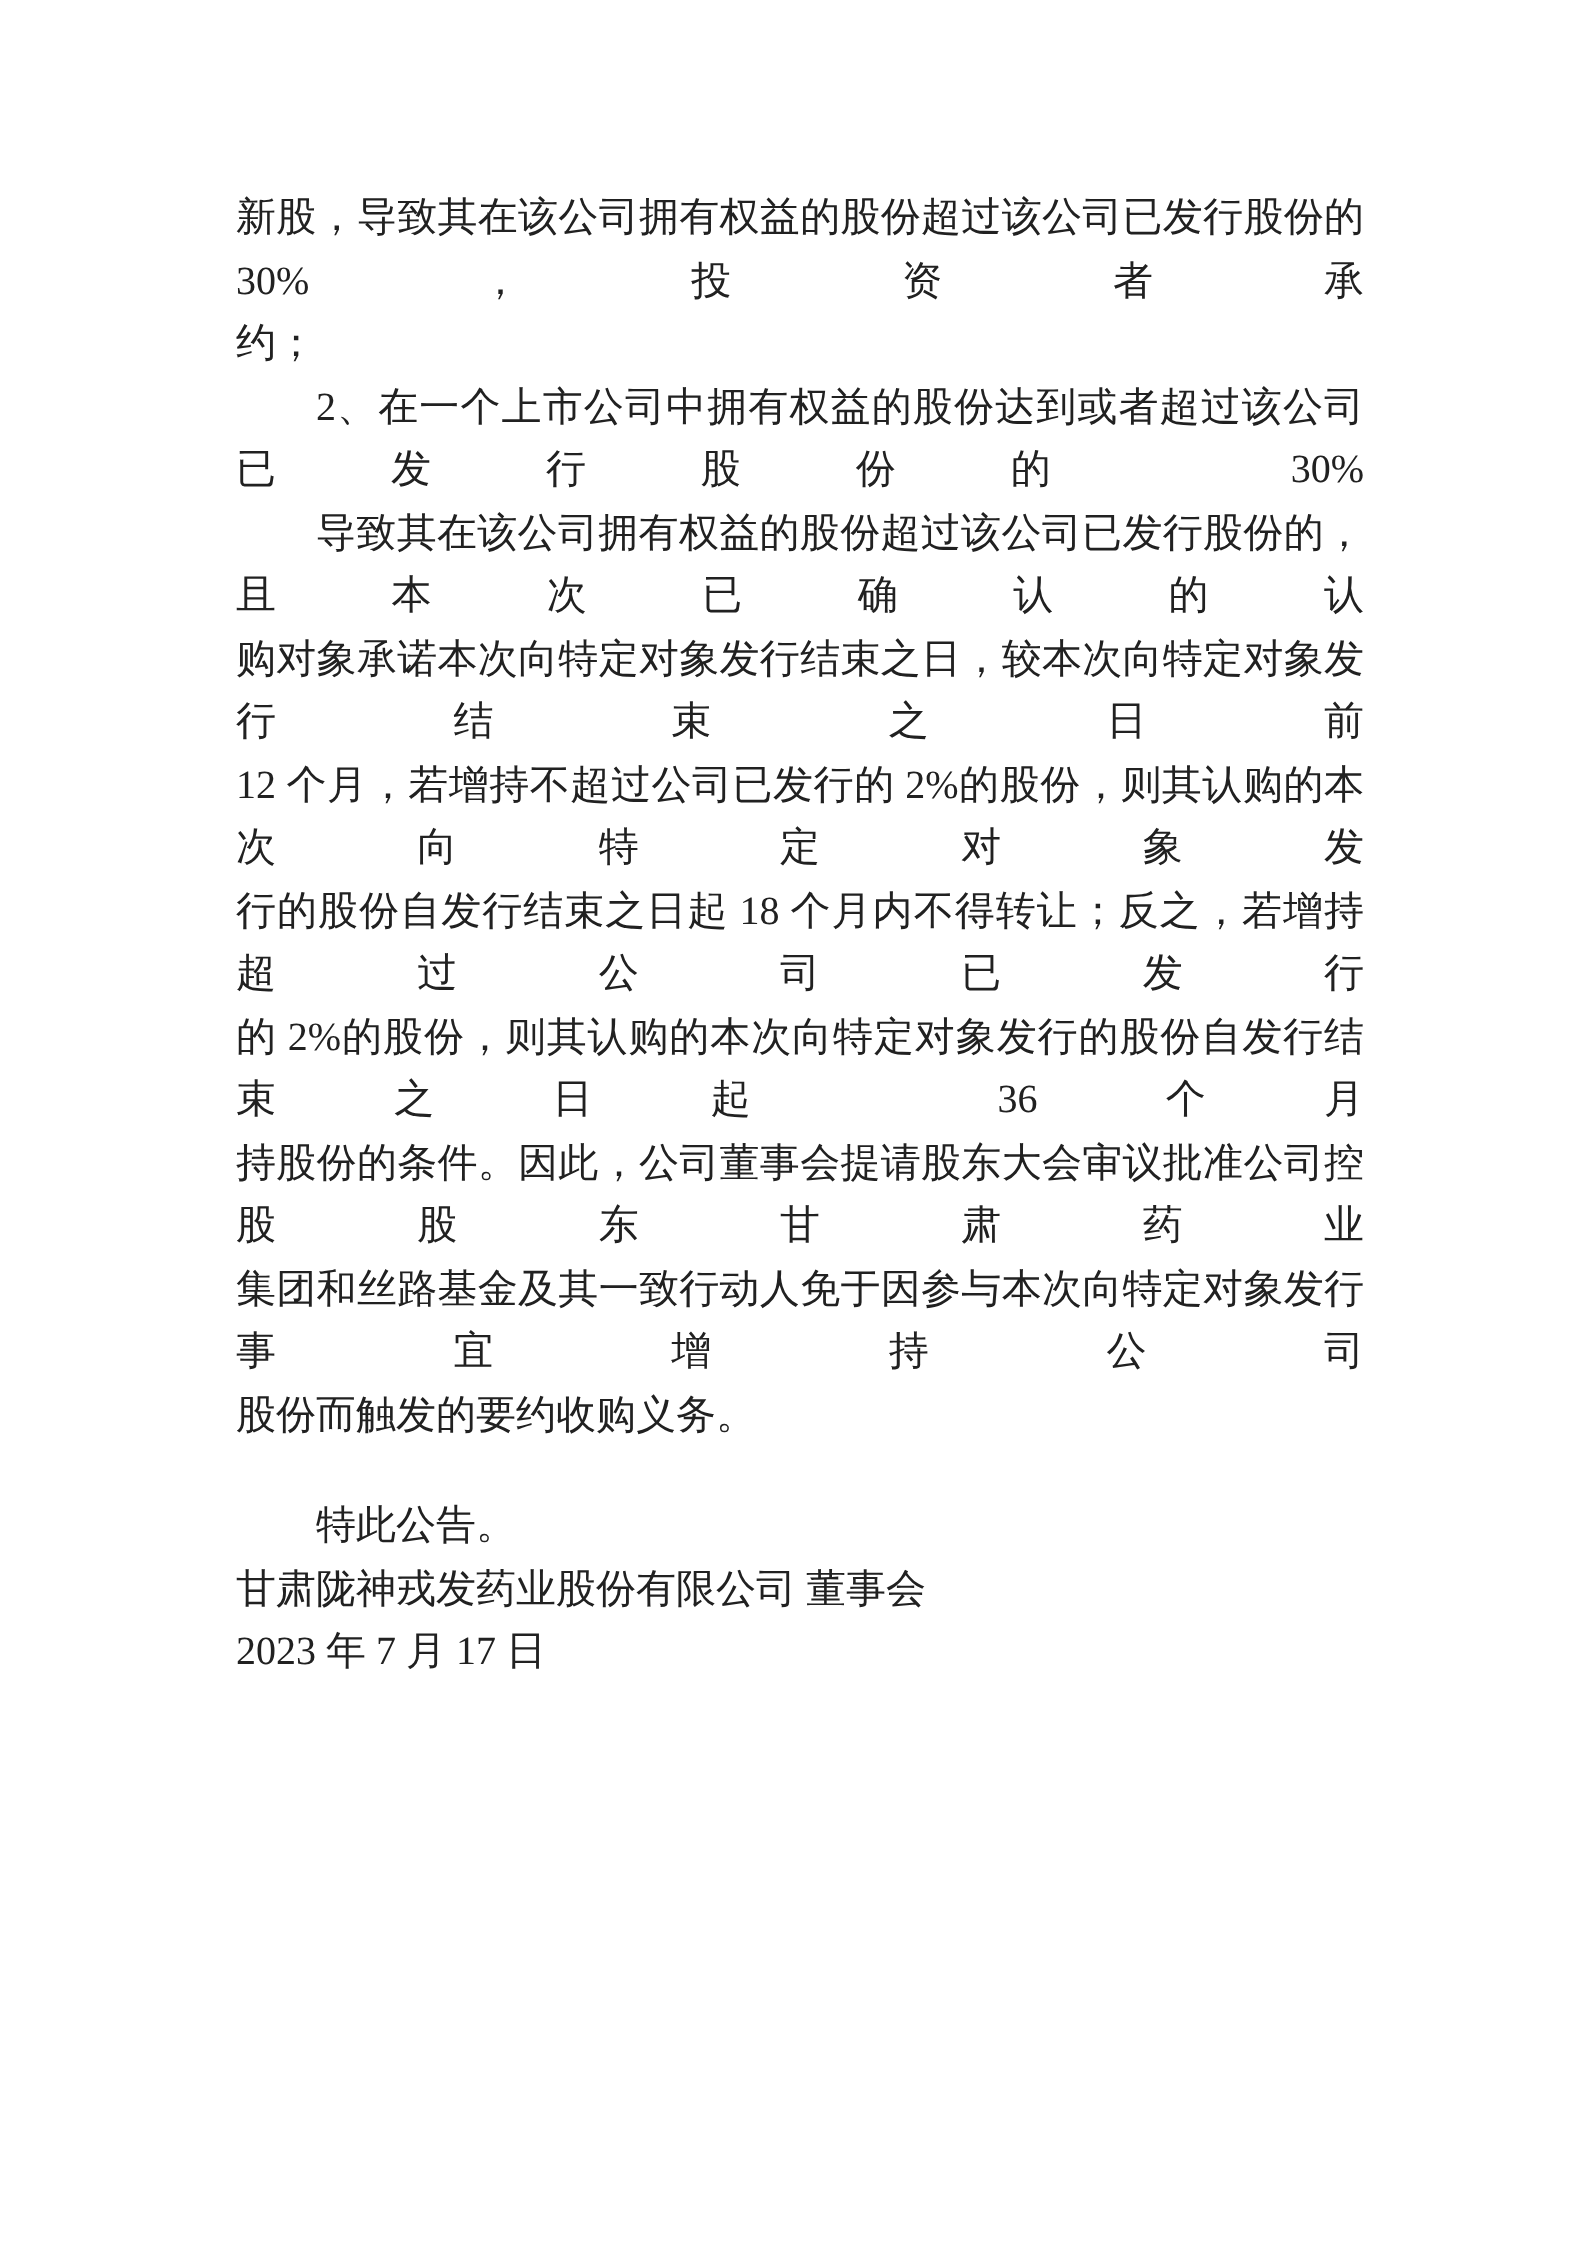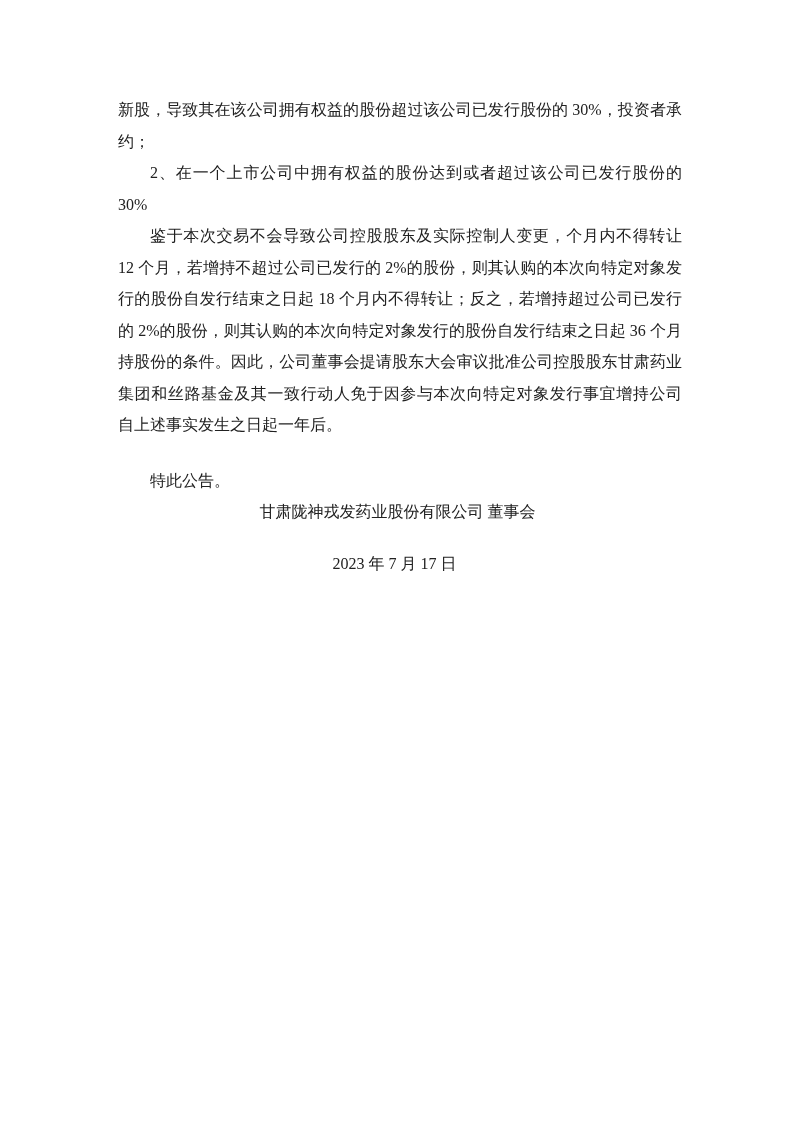--- a/index.html
+++ b/index.html
@@ -12,46 +12,47 @@
     color: #212121;
     font-family: "Liberation Serif", "DejaVu Serif", serif;
   }
   .doc {
     position: absolute;
     left: 118px;
     top: 94px;
     width: 564px;
   }
   .line, .closing, .sig {
-    font-size: 16px;
+    font-size: 20px;
     line-height: 31.5px;
     white-space: pre-wrap;
   }
   .just {
     text-align: justify;
     text-align-last: justify;
     text-justify: inter-character;
   }
   .indent { text-indent: 2em; }
   .closing { margin-top: 24px; }
-  .sig { text-align: center; padding-right: 5px; }
-  .sig.date { padding-right: 11px; margin-top: 20px; }
+  .sig { text-align: left; padding-right: 5px; }
+  .sig.date { padding-right: 11px; }
 </style>
 </head>
 <body style="background: rgb(255, 255, 255); color: rgb(33, 33, 33);">
 
 <div class="doc">
   <div id="body-lines">
       <div class="line just">新股，导致其在该公司拥有权益的股份超过该公司已发行股份的 30%，投资者承</div>
       <div class="line">约；</div>
       <div class="line just indent">2、在一个上市公司中拥有权益的股份达到或者超过该公司已发行股份的 30%</div>
-      <div class="line just indent">鉴于本次交易不会导致公司控股股东及实际控制人变更，个月内不得转让</div>
+      <div class="line just indent">导致其在该公司拥有权益的股份超过该公司已发行股份的，且本次已确认的认</div>
+      <div class="line just">购对象承诺本次向特定对象发行结束之日，较本次向特定对象发行结束之日前</div>
       <div class="line just">12 个月，若增持不超过公司已发行的 2%的股份，则其认购的本次向特定对象发</div>
       <div class="line just">行的股份自发行结束之日起 18 个月内不得转让；反之，若增持超过公司已发行</div>
       <div class="line just">的 2%的股份，则其认购的本次向特定对象发行的股份自发行结束之日起 36 个月</div>
       <div class="line just">持股份的条件。因此，公司董事会提请股东大会审议批准公司控股股东甘肃药业</div>
       <div class="line just">集团和丝路基金及其一致行动人免于因参与本次向特定对象发行事宜增持公司</div>
-      <div class="line">自上述事实发生之日起一年后。</div>
+      <div class="line">股份而触发的要约收购义务。</div>
     </div>
   <div class="closing indent">特此公告。</div>
   <div class="sig">甘肃陇神戎发药业股份有限公司 董事会</div>
   <div class="sig date">2023 年 7 月 17 日</div>
 </div>
 
 </body></html>

